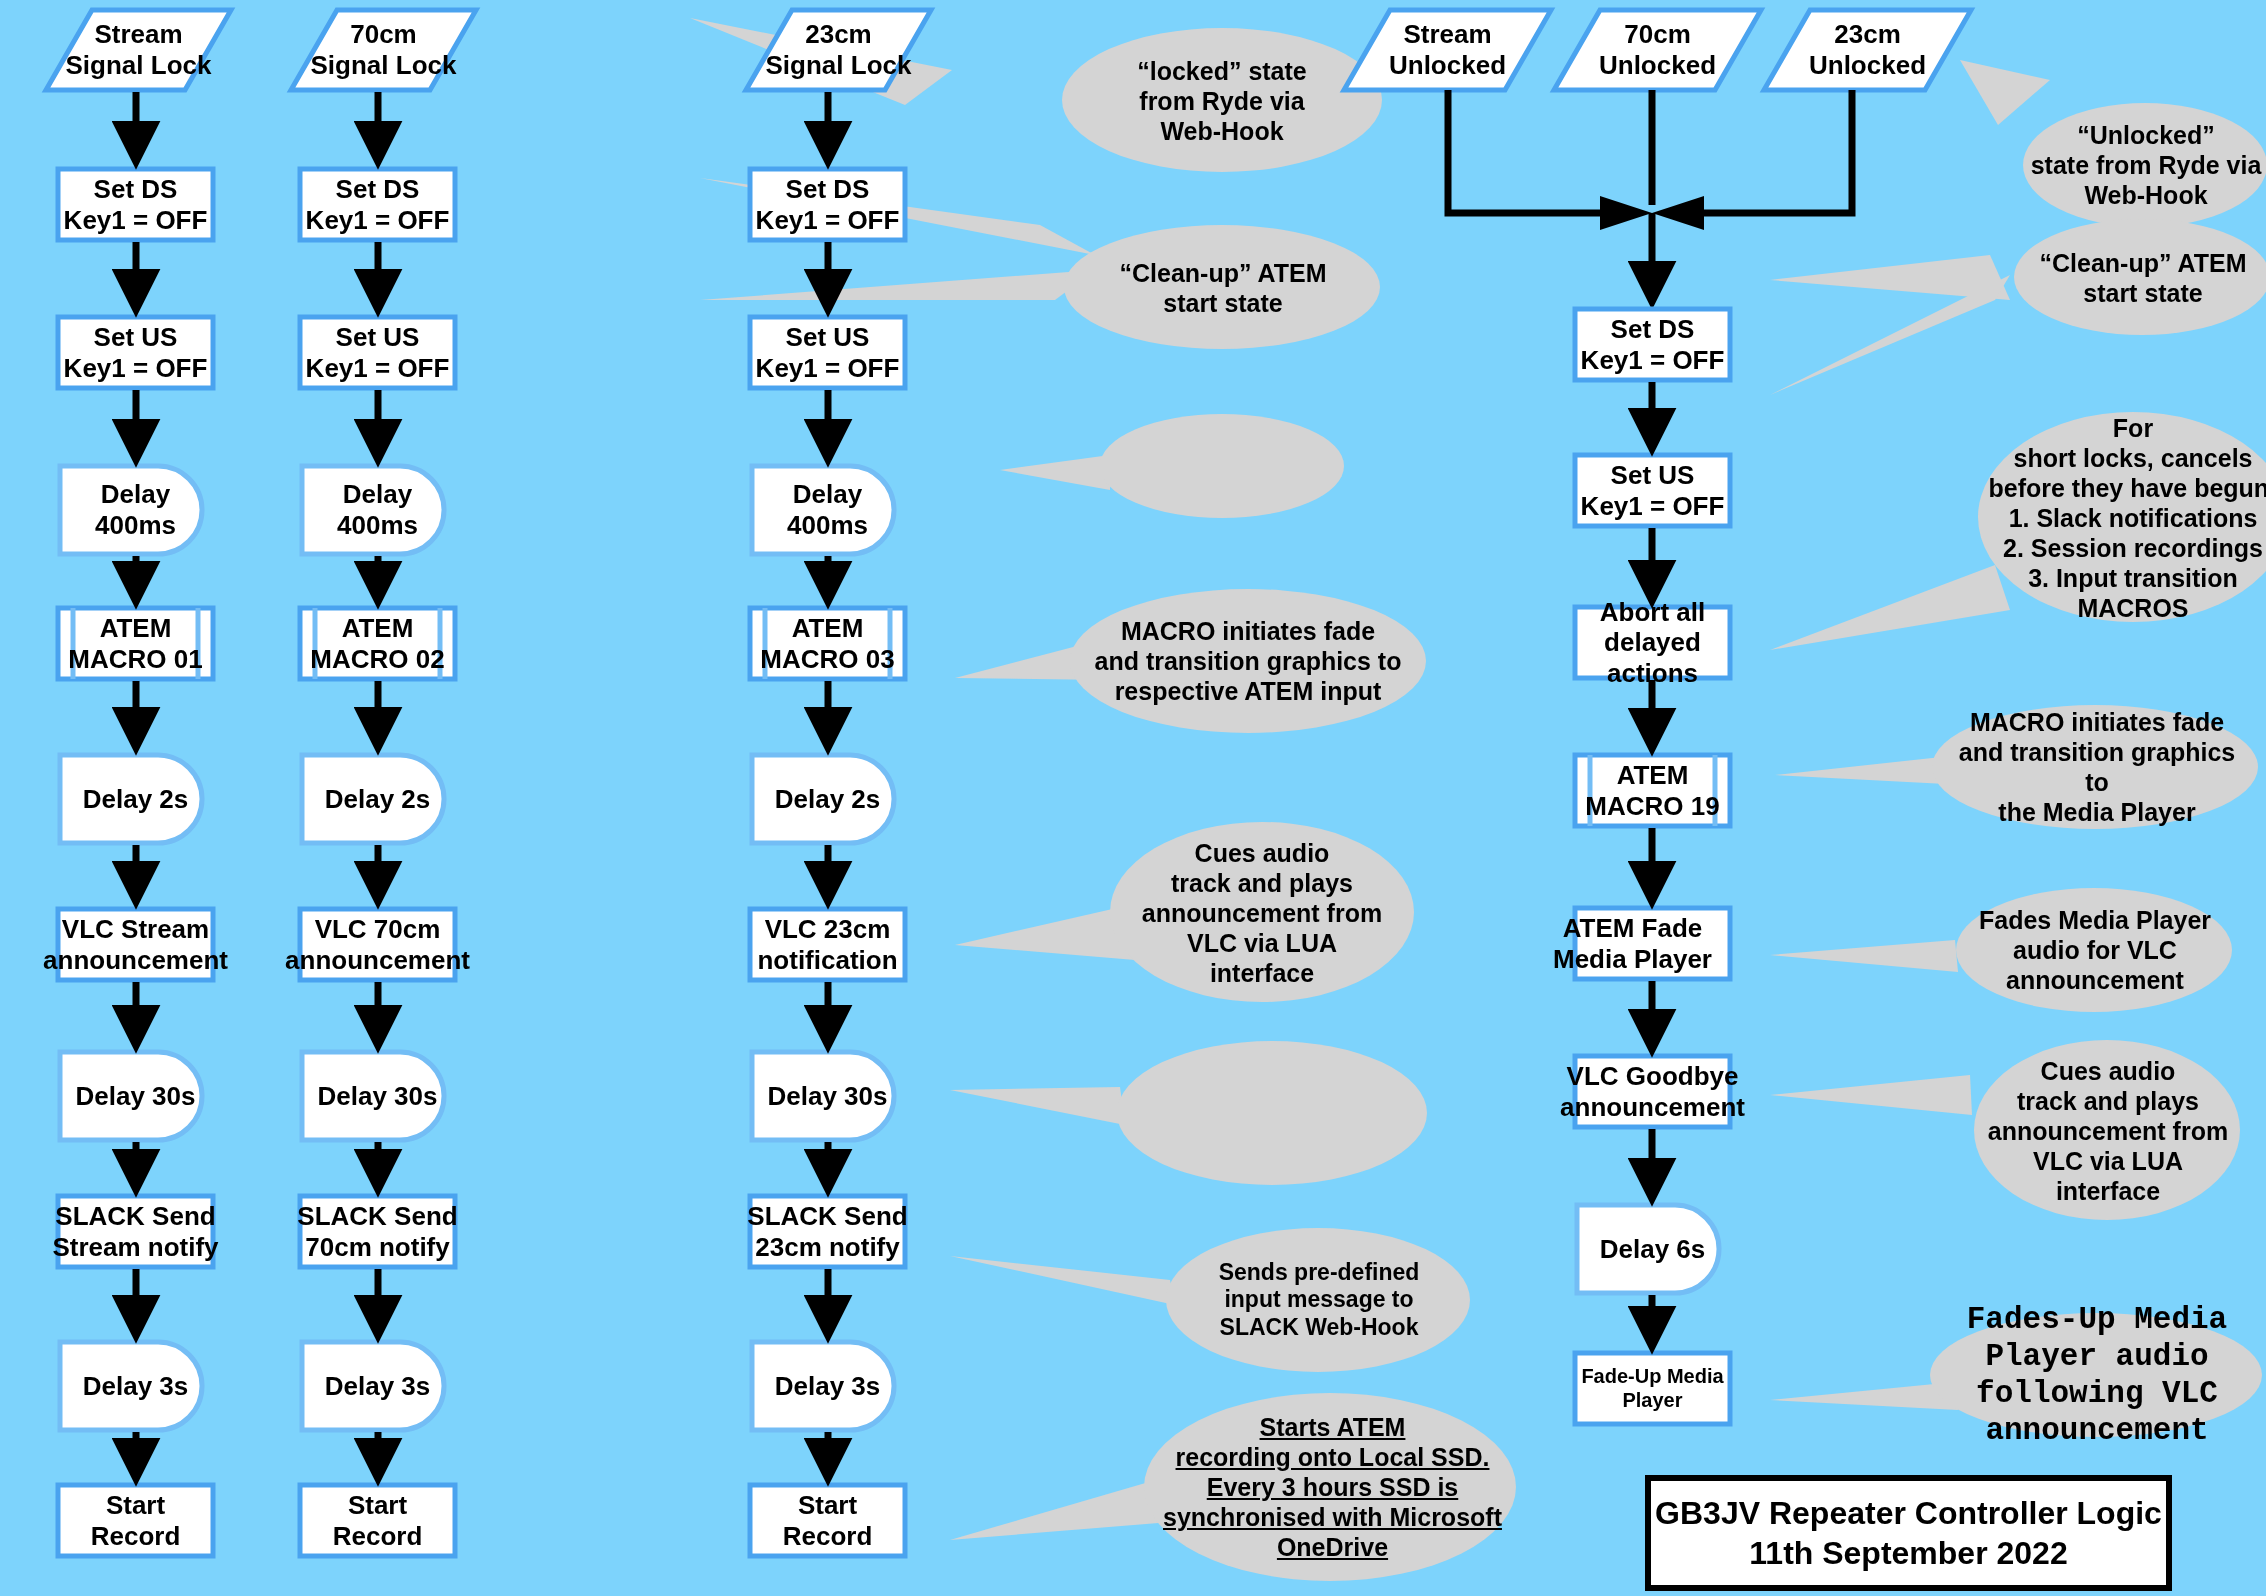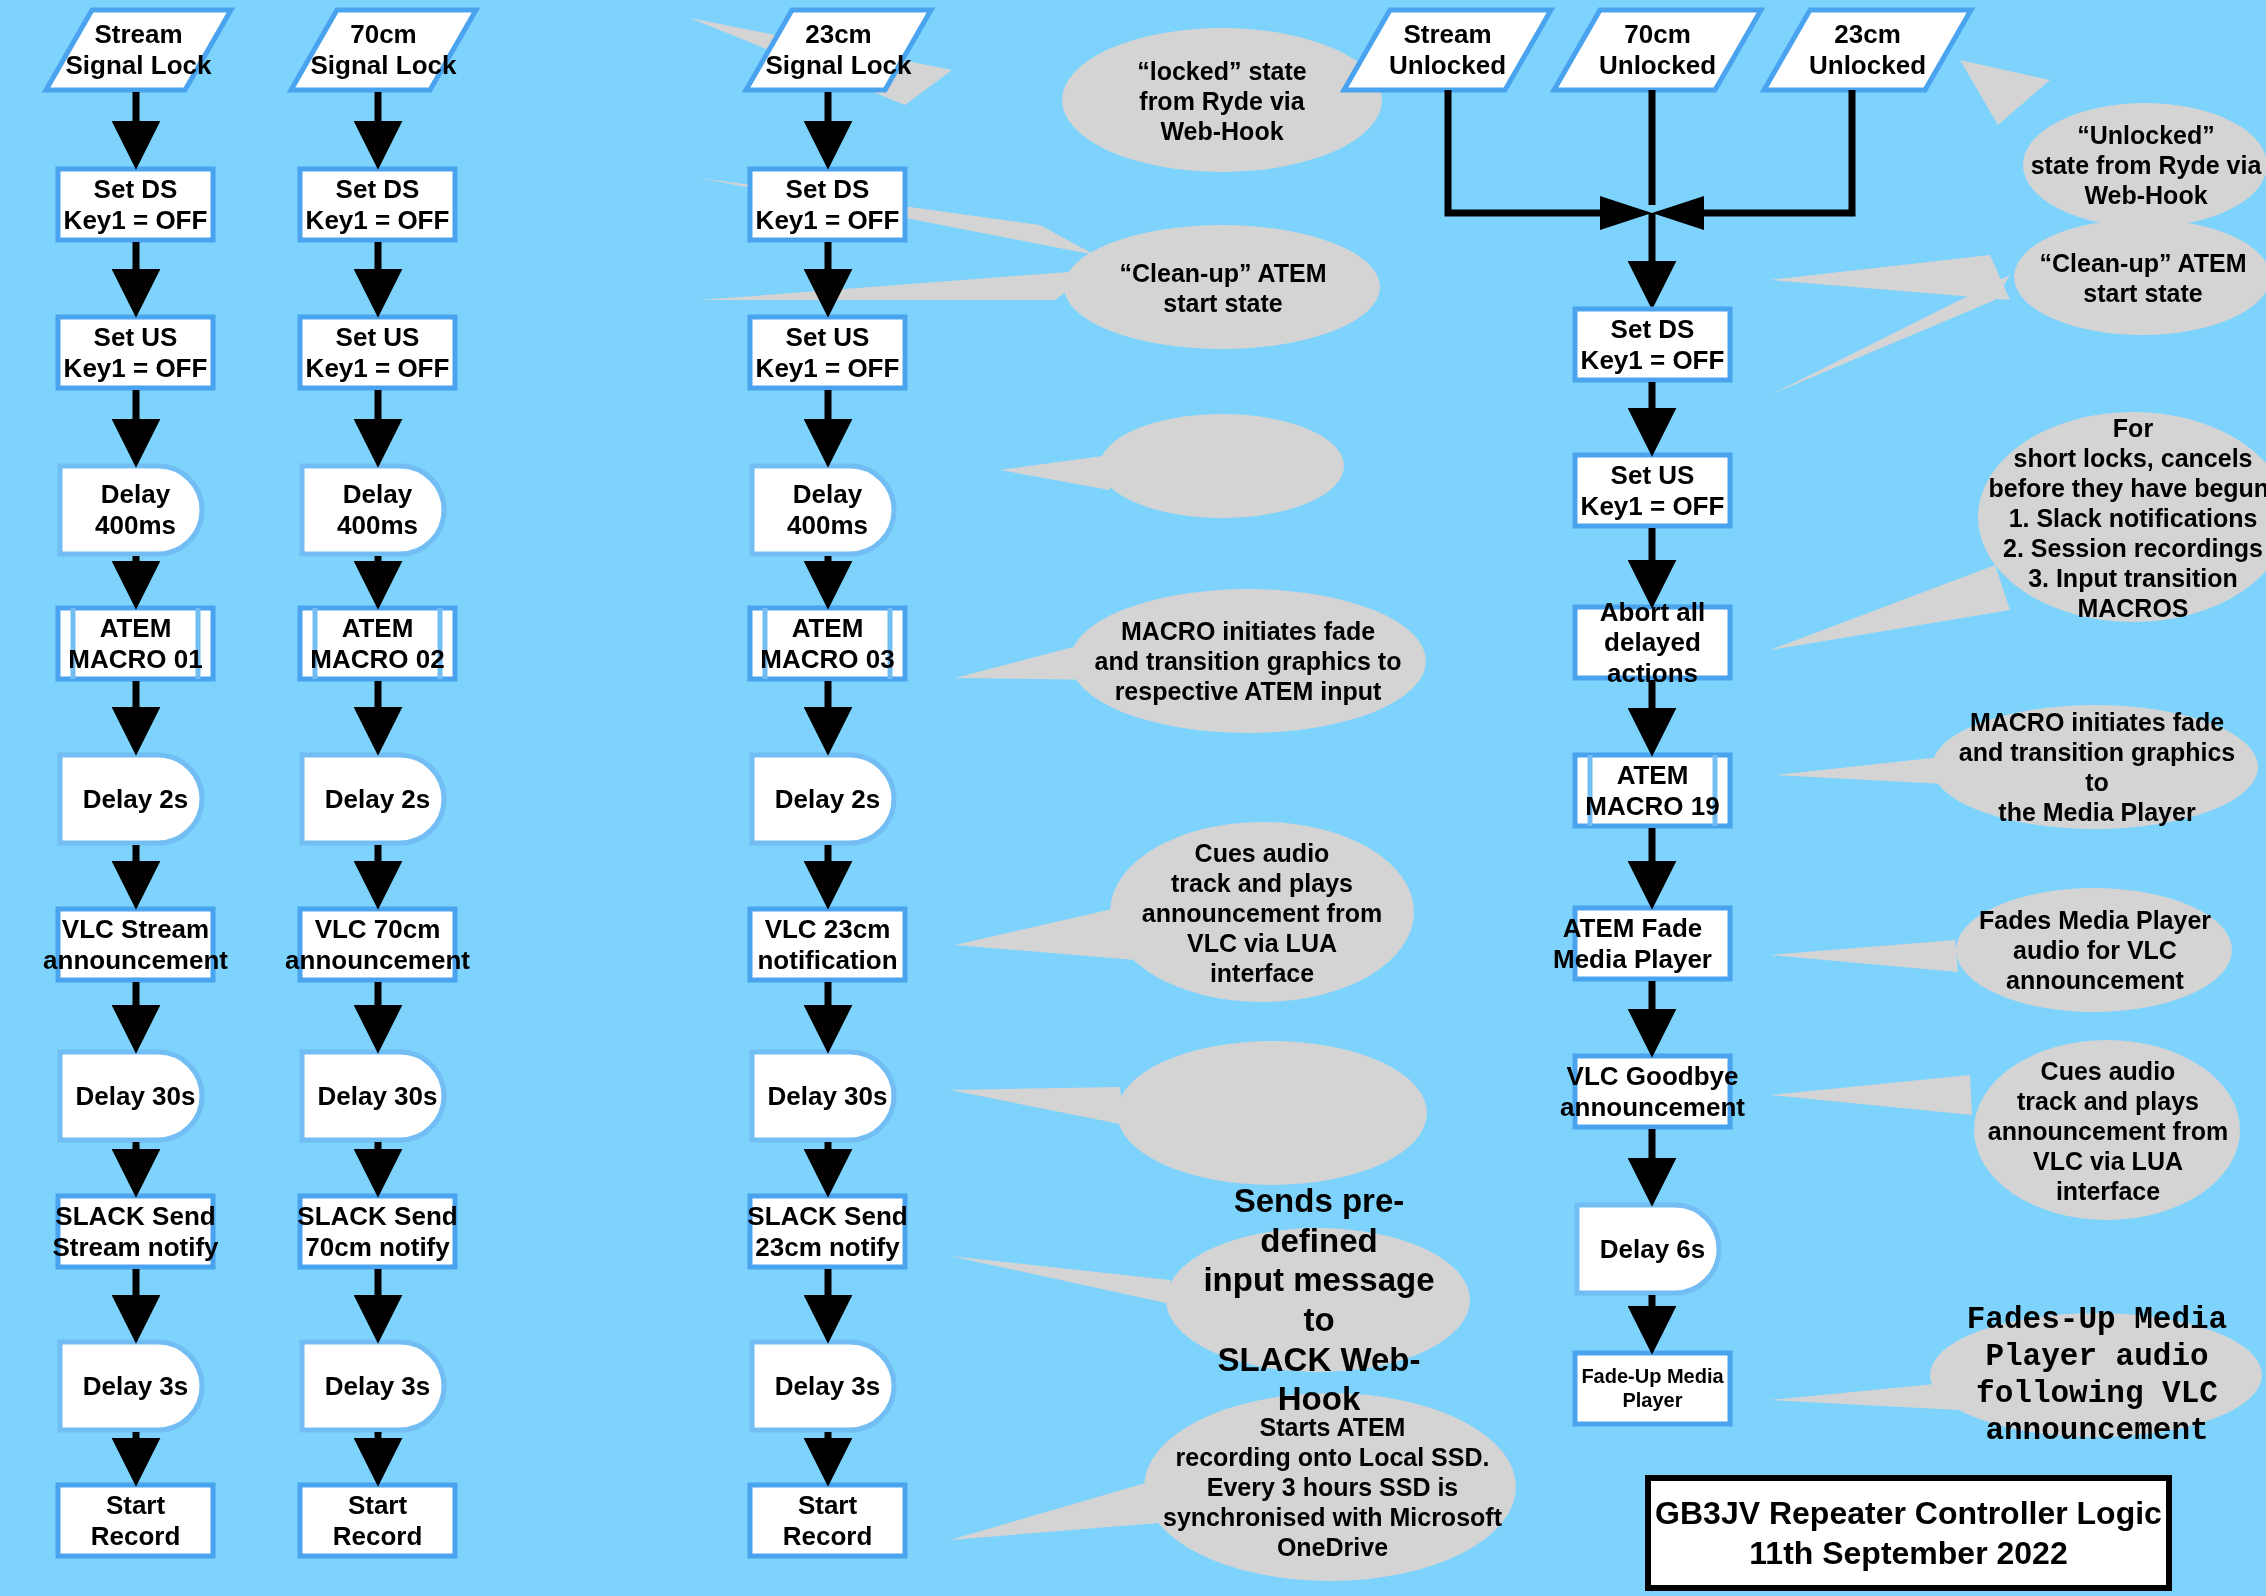--- a/index.html
+++ b/index.html
@@ -297,24 +297,24 @@
   <div class="callout-label" style="left:1078px;top:243px;width:290px;height:90px;font-size:25px;">“Clean-up” ATEM
 start state</div>
   <div class="callout-label" style="left:1084px;top:601px;width:328px;height:120px;font-size:25px;">MACRO initiates fade
 and transition graphics to
 respective ATEM input</div>
   <div class="callout-label" style="left:1124px;top:835px;width:276px;height:156px;font-size:25px;">Cues audio
 track and plays
 announcement from
 VLC via LUA
 interface</div>
-  <div class="callout-label" style="left:1184px;top:1240px;width:270px;height:120px;font-size:33px;">Sends pre-defined
+  <div class="callout-label" style="left:1184px;top:1240px;width:270px;height:120px;font-size:23px;">Sends pre-defined
 input message to
 SLACK Web-Hook</div>
-  <div class="callout-label" style="left:1160px;top:1403px;width:345px;height:168px;font-size:25px;">Starts ATEM
+  <div class="callout-label" style="left:1160px;top:1403px;width:345px;height:168px;font-size:25px;text-decoration:underline;">Starts ATEM
 recording onto Local SSD.
 Every 3 hours SSD is
 synchronised with Microsoft
 OneDrive</div>
 
   <div class="callout-label" style="left:2026px;top:104px;width:240px;height:122px;font-size:25px;">“Unlocked”
 state from Ryde via
 Web-Hook</div>
   <div class="callout-label" style="left:2016px;top:235px;width:254px;height:86px;font-size:25px;">“Clean-up” ATEM
 start state</div>

